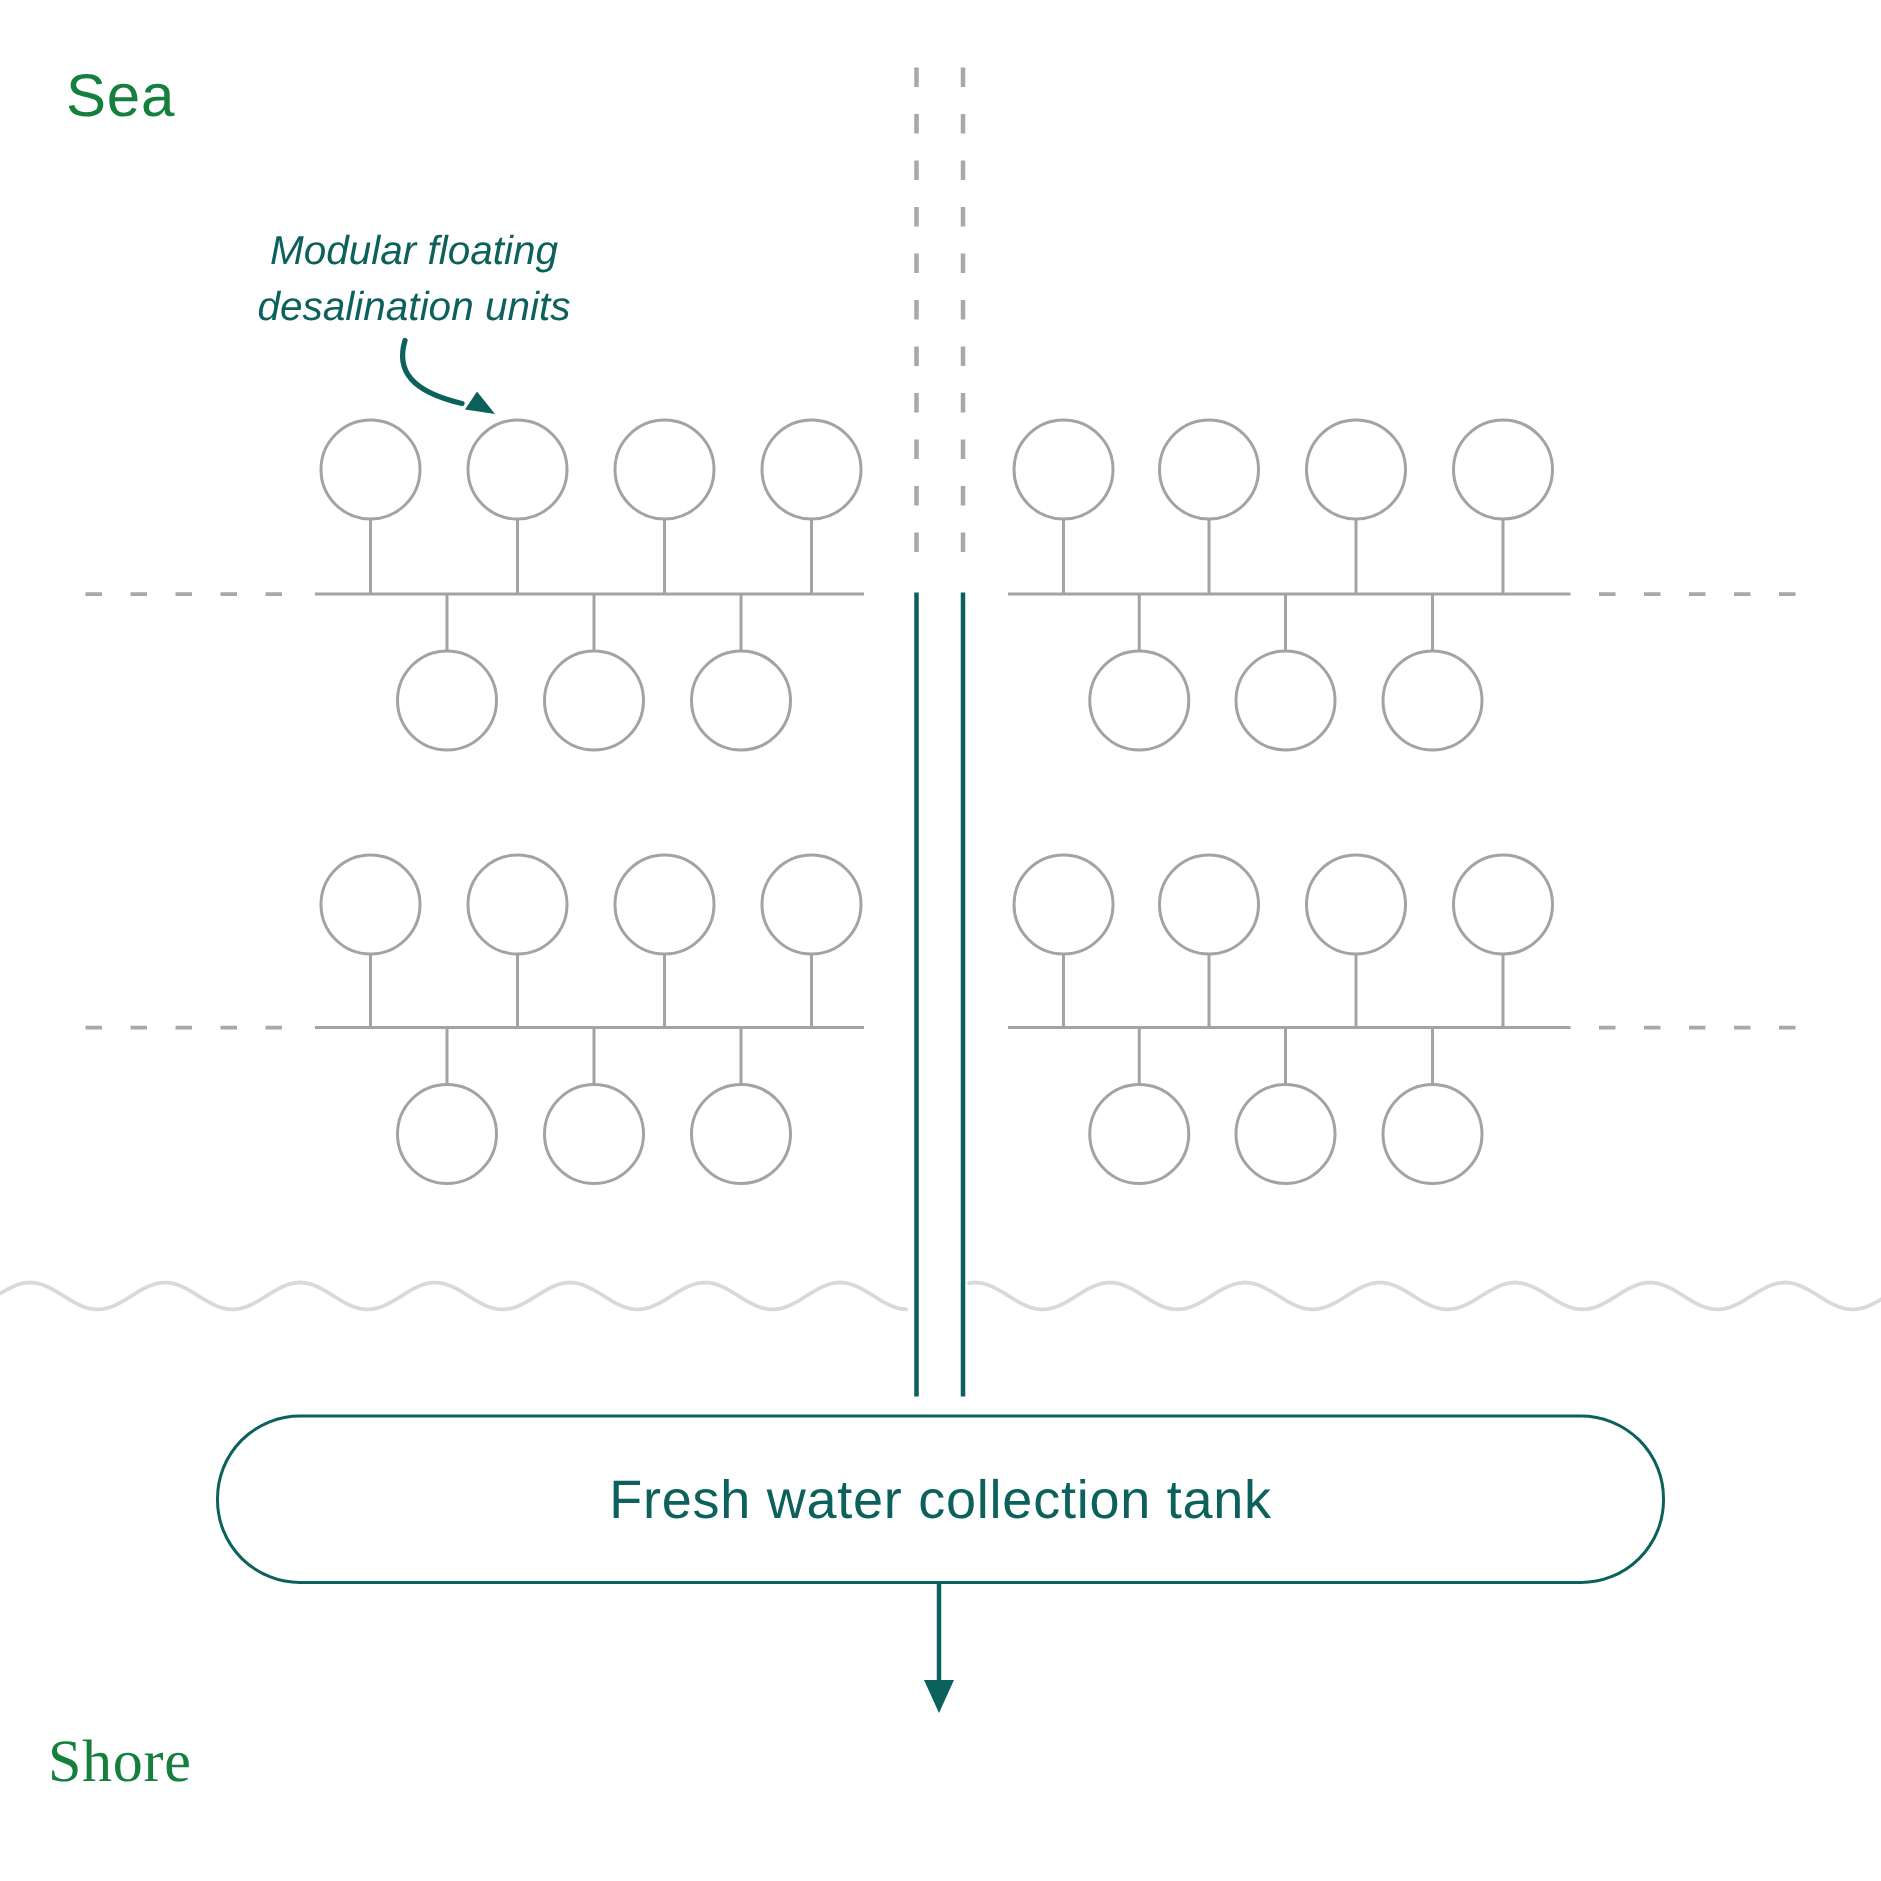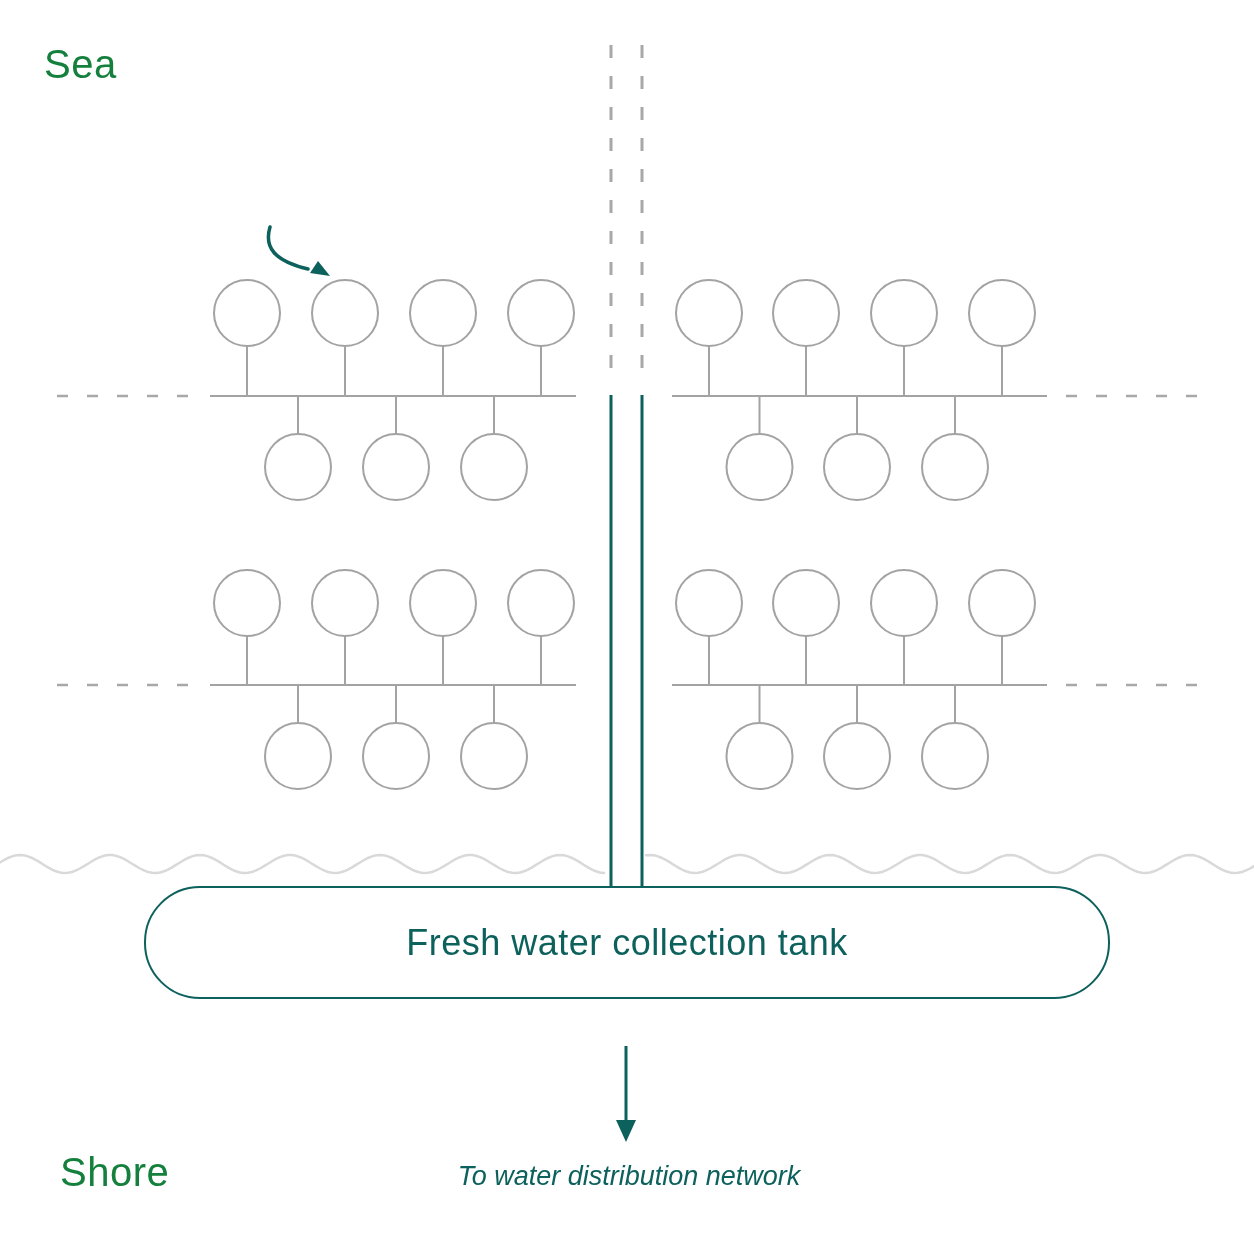--- a/index.html
+++ b/index.html
@@ -20,21 +20,21 @@
     left: 0;
     top: 0;
   }
   .corner-label {
     position: absolute;
     font-size: 40px;
     letter-spacing: 0.5px;
     color: #15803d;
   }
   #sea-label { left: 44px; top: 42px; }
-  #shore-label { left: 60px; top: 1150px; }
+  #shore-label { left: 32px; top: 1150px; font-family: Liberation Serif, serif; }
   .annotation {
     position: absolute;
     font-style: italic;
     font-size: 27px;
     color: #0d615c;
     text-align: center;
     line-height: 37px;
   }
   #units-annotation {
     left: 146px;
@@ -43,21 +43,21 @@
   }
   #units-annotation span { display: block; }
   #distribution-label {
     left: 428px;
     top: 1158px;
     width: 402px;
   }
   #tank {
     position: absolute;
     left: 144px;
-    top: 886px;
+    top: 943px;
     width: 966px;
     height: 113px;
     box-sizing: border-box;
     border: 2.5px solid #0d615c;
     border-radius: 56px;
     background: #ffffff;
     display: flex;
     align-items: center;
     justify-content: center;
   }
@@ -143,21 +143,24 @@
       <line x1="611" y1="395" x2="611" y2="931" stroke="#0d615c" stroke-width="3" fill="none"></line>
       <line x1="642" y1="395" x2="642" y2="931" stroke="#0d615c" stroke-width="3" fill="none"></line>
       <line x1="626" y1="1046" x2="626" y2="1120" stroke="#0d615c" stroke-width="3" fill="none"></line>
       <polygon points="626,1142 616,1120 636,1120" fill="#0d615c"></polygon>
       <path d="M 270 227 C 264 247 274 261 308 269" stroke="#0d615c" stroke-width="3.5" fill="none" stroke-linecap="round"></path>
       <polygon points="330,276 318,261 310,273" fill="#0d615c"></polygon>
     </svg>
 
   <div id="sea-label" class="corner-label">Sea</div>
 
+  <div id="units-annotation" class="annotation">
+    <span>Modular floating</span>
+    <span>desalination units</span>
+  </div>
 
   <div id="tank">
     <span class="tank-text">Fresh water collection tank</span>
   </div>
 
   <div id="shore-label" class="corner-label">Shore</div>
 
-  <div id="distribution-label" class="annotation">To water distribution network</div>
 </div>
 
 </body></html>

